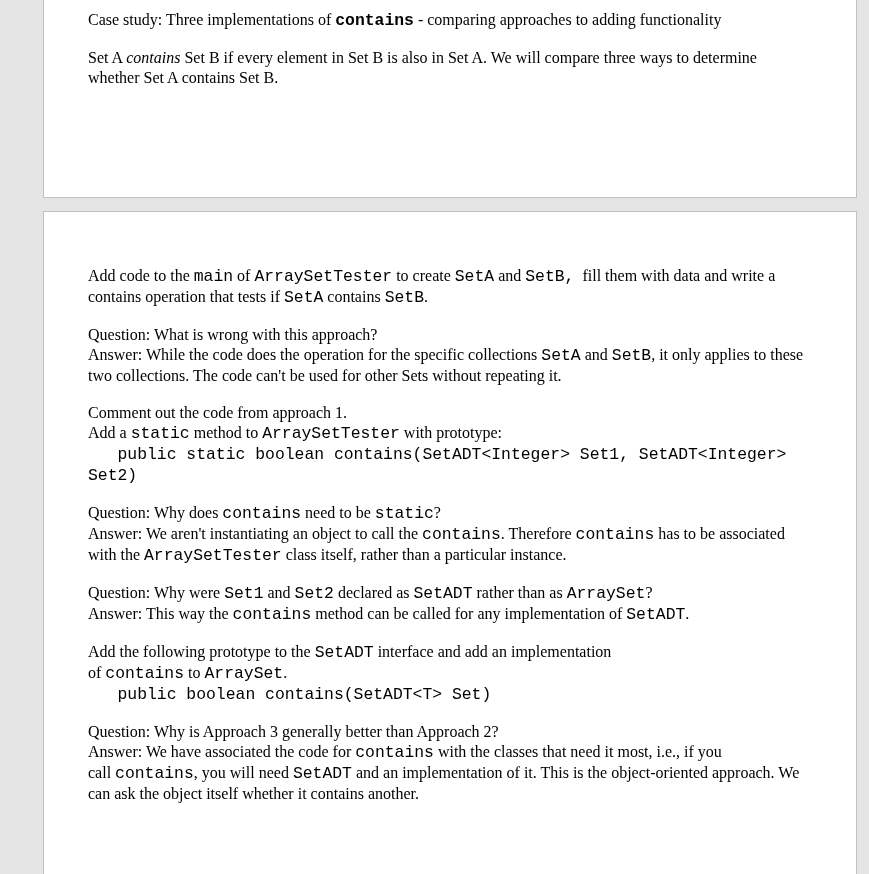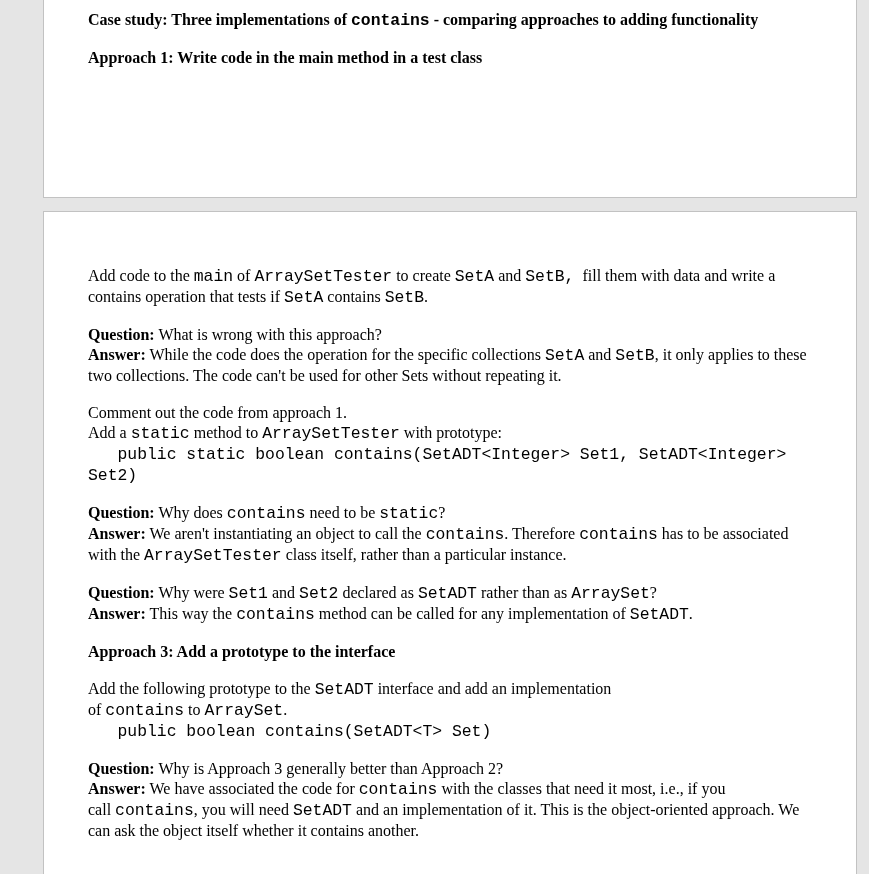--- a/index.html
+++ b/index.html
@@ -35,38 +35,37 @@
     padding-top: 54px;
   }
   .para {
     margin: 17px 0;
     line-height: 20px;
   }
   .para:first-child { margin-top: 0; }
   .heading { font-weight: bold; }
   .tight { margin-top: 6px; }
   .run-n { }
-  .run-b { font-weight: bold; }
+  .run-b { font-weight: normal; }
   .run-i { font-style: italic; }
   .run-m {
     font-family: "Liberation Mono", "DejaVu Sans Mono", monospace;
     font-size: 16.4px;
   }
 </style>
 </head>
 <body>
 
 <div>
   <div class="page page-1">
       <p class="para heading"><span class="run-b">Case study: Three implementations of </span><span class="run-m">contains</span><span class="run-b"> - comparing approaches to adding functionality</span></p>
-      <p class="para heading"><span class="run-b">Approach 1: Write code in the main method in a test class</span></p>
+      <p class="para"><span class="run-n">Set A </span><span class="run-i">contains</span><span class="run-n"> Set B if every element in Set B is also in Set A. We will compare three ways to determine</span><br><span class="run-n">whether Set A contains Set B.</span></p>
     </div>
   <div class="page page-2">
       <p class="para"><span class="run-n">Add code to the </span><span class="run-m">main</span><span class="run-n"> of </span><span class="run-m">ArraySetTester</span><span class="run-n"> to create </span><span class="run-m">SetA</span><span class="run-n"> and </span><span class="run-m">SetB,</span><span class="run-n">&nbsp; fill them with data and write a</span><br><span class="run-n">contains operation that tests if </span><span class="run-m">SetA</span><span class="run-n"> contains </span><span class="run-m">SetB</span><span class="run-n">.</span></p>
       <p class="para"><span class="run-b">Question:</span><span class="run-n"> What is wrong with this approach?</span><br><span class="run-b">Answer:</span><span class="run-n"> While the code does the operation for the specific collections </span><span class="run-m">SetA</span><span class="run-n"> and </span><span class="run-m">SetB</span><span class="run-n">, it only applies to these</span><br><span class="run-n">two collections. The code can't be used for other Sets without repeating it.</span></p>
       <p class="para"><span class="run-n">Comment out the code from approach 1.</span><br><span class="run-n">Add a </span><span class="run-m">static</span><span class="run-n"> method to </span><span class="run-m">ArraySetTester</span><span class="run-n"> with prototype:</span><br><span class="run-m">&nbsp;&nbsp;&nbsp;public static boolean contains(SetADT&lt;Integer&gt; Set1, SetADT&lt;Integer&gt;</span><br><span class="run-m">Set2)</span></p>
       <p class="para"><span class="run-b">Question:</span><span class="run-n"> Why does </span><span class="run-m">contains</span><span class="run-n"> need to be </span><span class="run-m">static</span><span class="run-n">?</span><br><span class="run-b">Answer:</span><span class="run-n"> We aren't instantiating an object to call the </span><span class="run-m">contains</span><span class="run-n">. Therefore </span><span class="run-m">contains</span><span class="run-n"> has to be associated</span><br><span class="run-n">with the </span><span class="run-m">ArraySetTester</span><span class="run-n"> class itself, rather than a particular instance.</span></p>
       <p class="para"><span class="run-b">Question:</span><span class="run-n"> Why were </span><span class="run-m">Set1</span><span class="run-n"> and </span><span class="run-m">Set2</span><span class="run-n"> declared as </span><span class="run-m">SetADT</span><span class="run-n"> rather than as </span><span class="run-m">ArraySet</span><span class="run-n">?</span><br><span class="run-b">Answer:</span><span class="run-n"> This way the </span><span class="run-m">contains</span><span class="run-n"> method can be called for any implementation of </span><span class="run-m">SetADT</span><span class="run-n">.</span></p>
-      <p class="para heading"><span class="run-b">Approach 3: Add a prototype to the interface</span></p>
       <p class="para"><span class="run-n">Add the following prototype to the </span><span class="run-m">SetADT</span><span class="run-n"> interface and add an implementation</span><br><span class="run-n">of </span><span class="run-m">contains</span><span class="run-n"> to </span><span class="run-m">ArraySet</span><span class="run-n">.</span><br><span class="run-m">&nbsp;&nbsp;&nbsp;public boolean contains(SetADT&lt;T&gt; Set)</span></p>
       <p class="para tight"><span class="run-b">Question:</span><span class="run-n"> Why is Approach 3 generally better than Approach 2?</span><br><span class="run-b">Answer:</span><span class="run-n"> We have associated the code for </span><span class="run-m">contains</span><span class="run-n"> with the classes that need it most, i.e., if you</span><br><span class="run-n">call </span><span class="run-m">contains</span><span class="run-n">, you will need </span><span class="run-m">SetADT</span><span class="run-n"> and an implementation of it. This is the object-oriented approach. We</span><br><span class="run-n">can ask the object itself whether it contains another.</span></p>
     </div>
 </div>
 
 </body></html>

